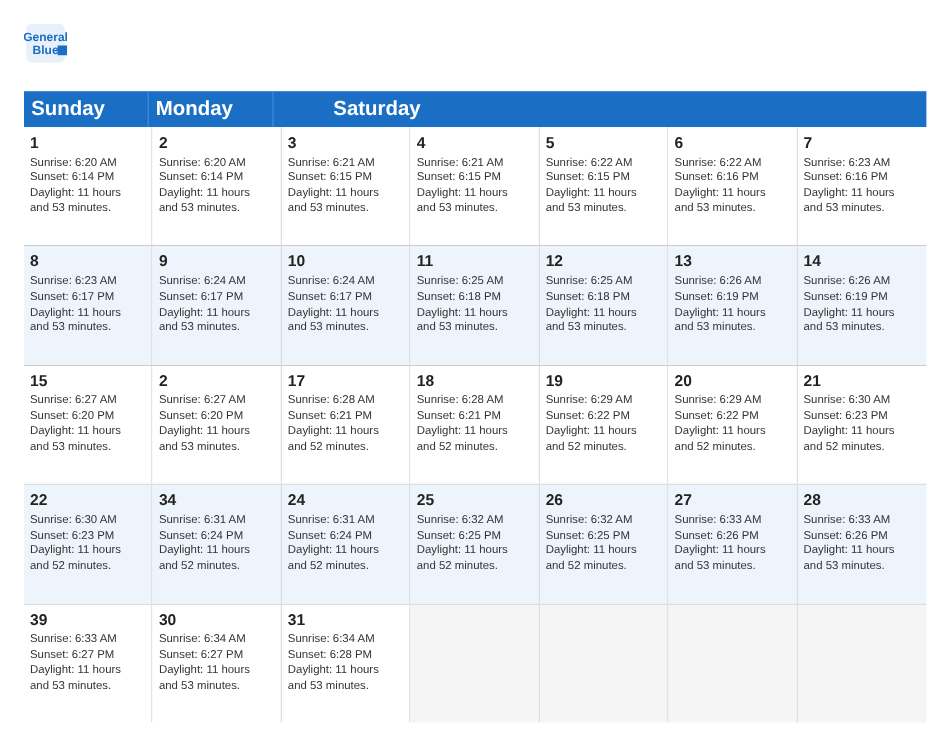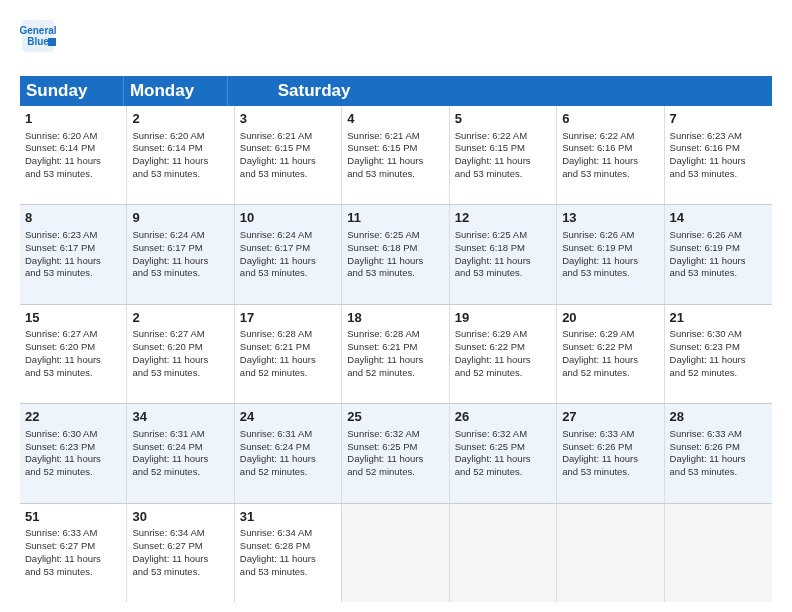--- a/index.html
+++ b/index.html
@@ -331,21 +331,21 @@
           <div class="cal-cell">
         <span class="day-num">28</span>
         <span>Sunrise: 6:33 AM</span><br>
         <span>Sunset: 6:26 PM</span><br>
         <span>Daylight: 11 hours</span><br>
         <span>and 53 minutes.</span>
       </div>
         </div>
         <div class="cal-week">
           <div class="cal-cell">
-        <span class="day-num">51</span>
+        <span class="day-num">39</span>
         <span>Sunrise: 6:33 AM</span><br>
         <span>Sunset: 6:27 PM</span><br>
         <span>Daylight: 11 hours</span><br>
         <span>and 53 minutes.</span>
       </div>
           <div class="cal-cell">
         <span class="day-num">30</span>
         <span>Sunrise: 6:34 AM</span><br>
         <span>Sunset: 6:27 PM</span><br>
         <span>Daylight: 11 hours</span><br>

